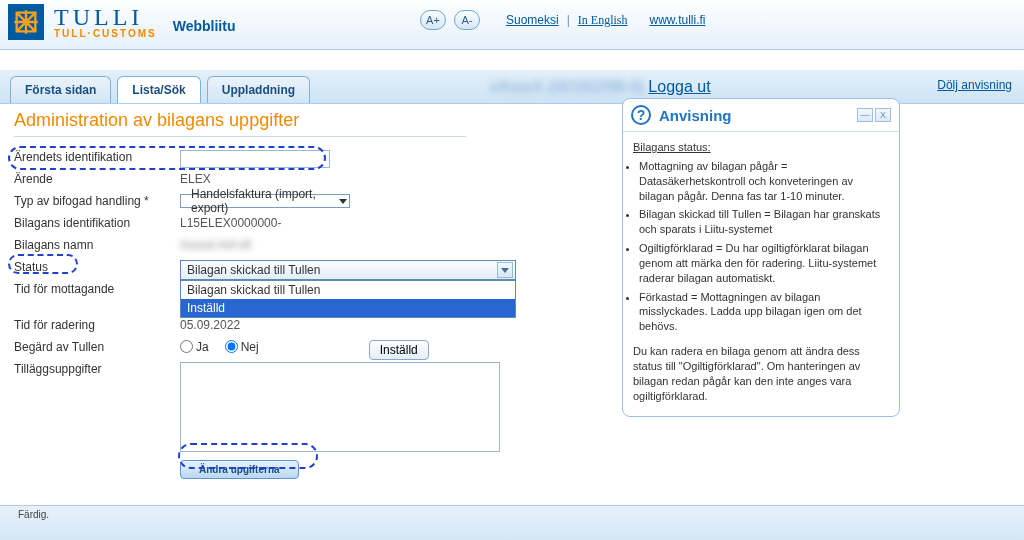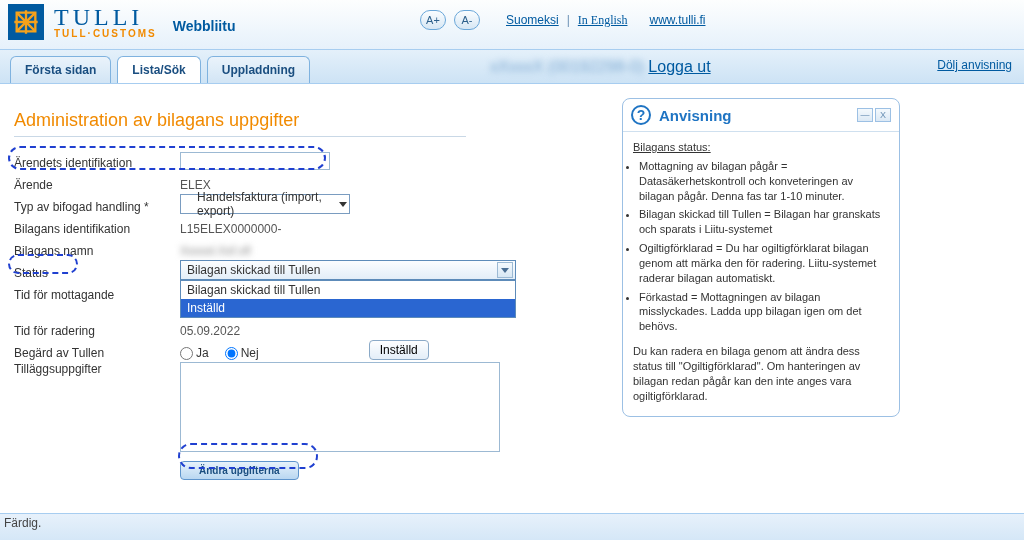--- a/index.html
+++ b/index.html
@@ -28,49 +28,50 @@
     display:inline-flex; width:26px; height:20px; border-radius:10px;
     border:1px solid #6aa7d9; background:linear-gradient(#fafdff,#d7e7f4);
     align-items:center; justify-content:center; font-size:11px; color:#2c5f8b; cursor:pointer;
   }
 
   
   .userbar {
     height:34px; background:linear-gradient(#e4f0fa,#cde3f5);
     border-bottom:1px solid #a7cdf0;
     position:relative;
+    margin-top:20px;
   }
   .tabs { position:absolute; left:10px; bottom:0; display:flex; gap:6px; }
   .tab {
     padding:6px 14px 6px; border:1px solid #7fb2df; border-bottom:none;
     border-radius:6px 6px 0 0; background:linear-gradient(#eaf3fb,#d2e5f5);
     color:#1a4e80; font-weight:bold; cursor:pointer; font-size:12px;
   }
   .tab.active { background:#fff; color:#1a4e80; }
   .user-right { position:absolute; left:490px; top:8px; color:#5a86b4; font-size:16px;}
   .user-right .blur { filter:blur(3px); color:#7faad2; }
   .user-right a { color:#005aa0; text-decoration:underline; cursor:pointer; }
   .hide-instr { position:absolute; right:12px; top:8px; color:#005aa0; text-decoration:underline; cursor:pointer; font-size:12px;}
 
   
   .main { position:absolute; top:84px; left:0; right:0; bottom:20px; }
   .page-title { position:absolute; left:14px; top:26px; font-size:18px; color:#f18a00; font-weight:normal; }
   .title-underline { position:absolute; left:14px; top:52px; width:452px; height:0; border-top:1px solid #c9d8e6; }
 
   .form-area { position:absolute; left:14px; top:66px; width:580px; }
-  .row { display:flex; align-items:flex-end; min-height:20px; margin-bottom:2px;}
+  .row { display:flex; align-items:flex-start; min-height:20px; margin-bottom:2px;}
   .lbl { width:166px; color:#333; font-size:12px; }
   .val-input {
     width:150px; height:18px; border:1px solid #9cb9d3; background:#fff; padding:1px 4px; font-size:12px;
   }
   .val-readonly { width:170px; color:#555; font-size:12px; }
   .dropdown {
-    width:170px; height:20px; border:1px solid #7a9cc0; background:#fff;
+    width:170px; height:14px; border:1px solid #7a9cc0; background:#fff;
     display:flex; align-items:center; justify-content:space-between;
-    padding:0 2px 0 16px; font-size:12px; cursor:pointer;
+    padding:0 2px 0 10px; font-size:12px; cursor:pointer;
   }
   .dropdown .caret { width:0;height:0;border-left:4px solid transparent;border-right:4px solid transparent;border-top:5px solid #333; }
   .status-select-wrap { position:relative; }
   .status-select {
     width:336px; height:20px; border:1px solid #5d8bb9; background:linear-gradient(#fbfdff,#e3eef8);
     display:flex; align-items:center; justify-content:space-between;
     padding:0 2px 0 6px; font-size:12px; cursor:pointer;
   }
   .status-select .caret-box {
     width:16px; height:16px; border:1px solid #9cb9d3; background:linear-gradient(#f4f9fd,#d7e7f4);
@@ -125,23 +126,23 @@
     width:16px;height:14px;border:1px solid #9cc0e4;background:linear-gradient(#f4f9fd,#dce9f5);
     display:flex;align-items:center;justify-content:center;font-size:9px;color:#6d92b5;cursor:pointer;
   }
   .side-body { padding:8px 10px 12px; font-size:11px; color:#333; line-height:1.35;}
   .side-body .sub { margin-bottom:0;text-decoration:underline;}
   .side-body ul { margin:4px 0 10px 6px; padding:0;}
   .side-body ul li { margin-bottom:4px; list-style:disc;}
 
   
   .statusbar {
-    position:absolute; left:0; right:0; bottom:0; height:27px;
+    position:absolute; left:0; right:0; bottom:0; height:35px;
     background:linear-gradient(#e7f1fb,#d5e7f7); border-top:1px solid #a7cdf0;
-    font-size:12px; color:#444; padding-left:4px; line-height:18px;
+    font-size:10px; color:#444; padding-left:18px; line-height:18px;
   }
 </style>
 </head>
 <body>
 
 <div class="header">
   <div class="logo-area">
     <div class="logo-square">
       <svg viewBox="0 0 24 24">
           <g fill="none" stroke="#f6a21b" stroke-width="2">

